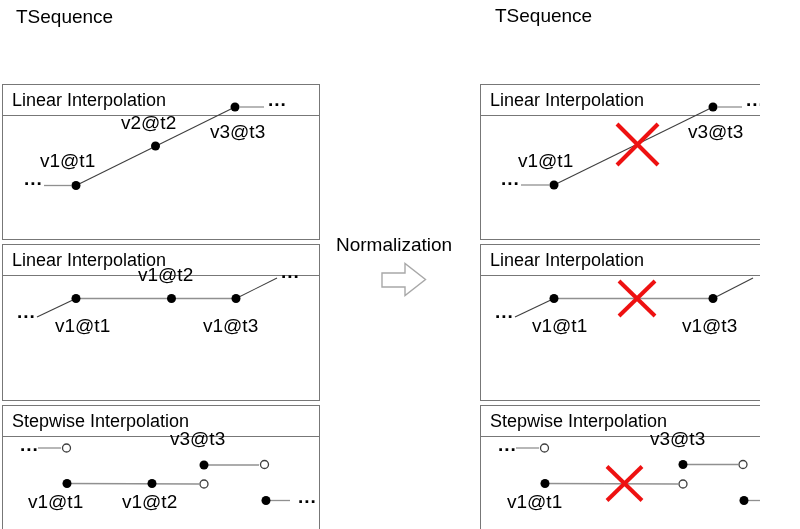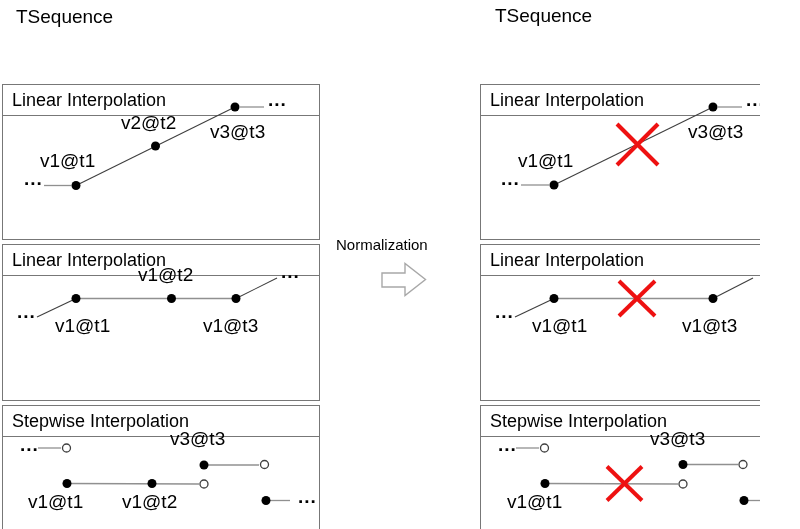--- a/index.html
+++ b/index.html
@@ -18,21 +18,21 @@
     border-bottom:1px solid var(--border-gray);
   }
   .lbl{
     position:absolute;font-size:19px;line-height:22px;white-space:nowrap;color:#000;
   }
   .dots-lbl{
     position:absolute;font-size:19px;line-height:22px;font-weight:bold;letter-spacing:1px;
     white-space:nowrap;color:#000;
   }
   .norm-lbl{
-    position:absolute;font-size:15px;line-height:22px;white-space:nowrap;color:#000;
+    position:absolute;font-size:19px;line-height:22px;white-space:nowrap;color:#000;
   }
   svg.overlay{position:absolute;left:0;top:0;pointer-events:none;}
   .h-line{stroke:var(--line-gray);stroke-width:1.3;fill:none;}
   .d-line{stroke:var(--diagonal-gray);stroke-width:1.1;fill:none;}
   .dot{fill:var(--dot-black);stroke:none;}
   .open-dot{fill:#ffffff;stroke:var(--diagonal-gray);stroke-width:1.3;}
   .cross{stroke:var(--cross-red);stroke-width:4;fill:none;}
   .block-arrow{fill:#ffffff;stroke:var(--arrow-outline);stroke-width:1.4;}
 </style>
 </head>

